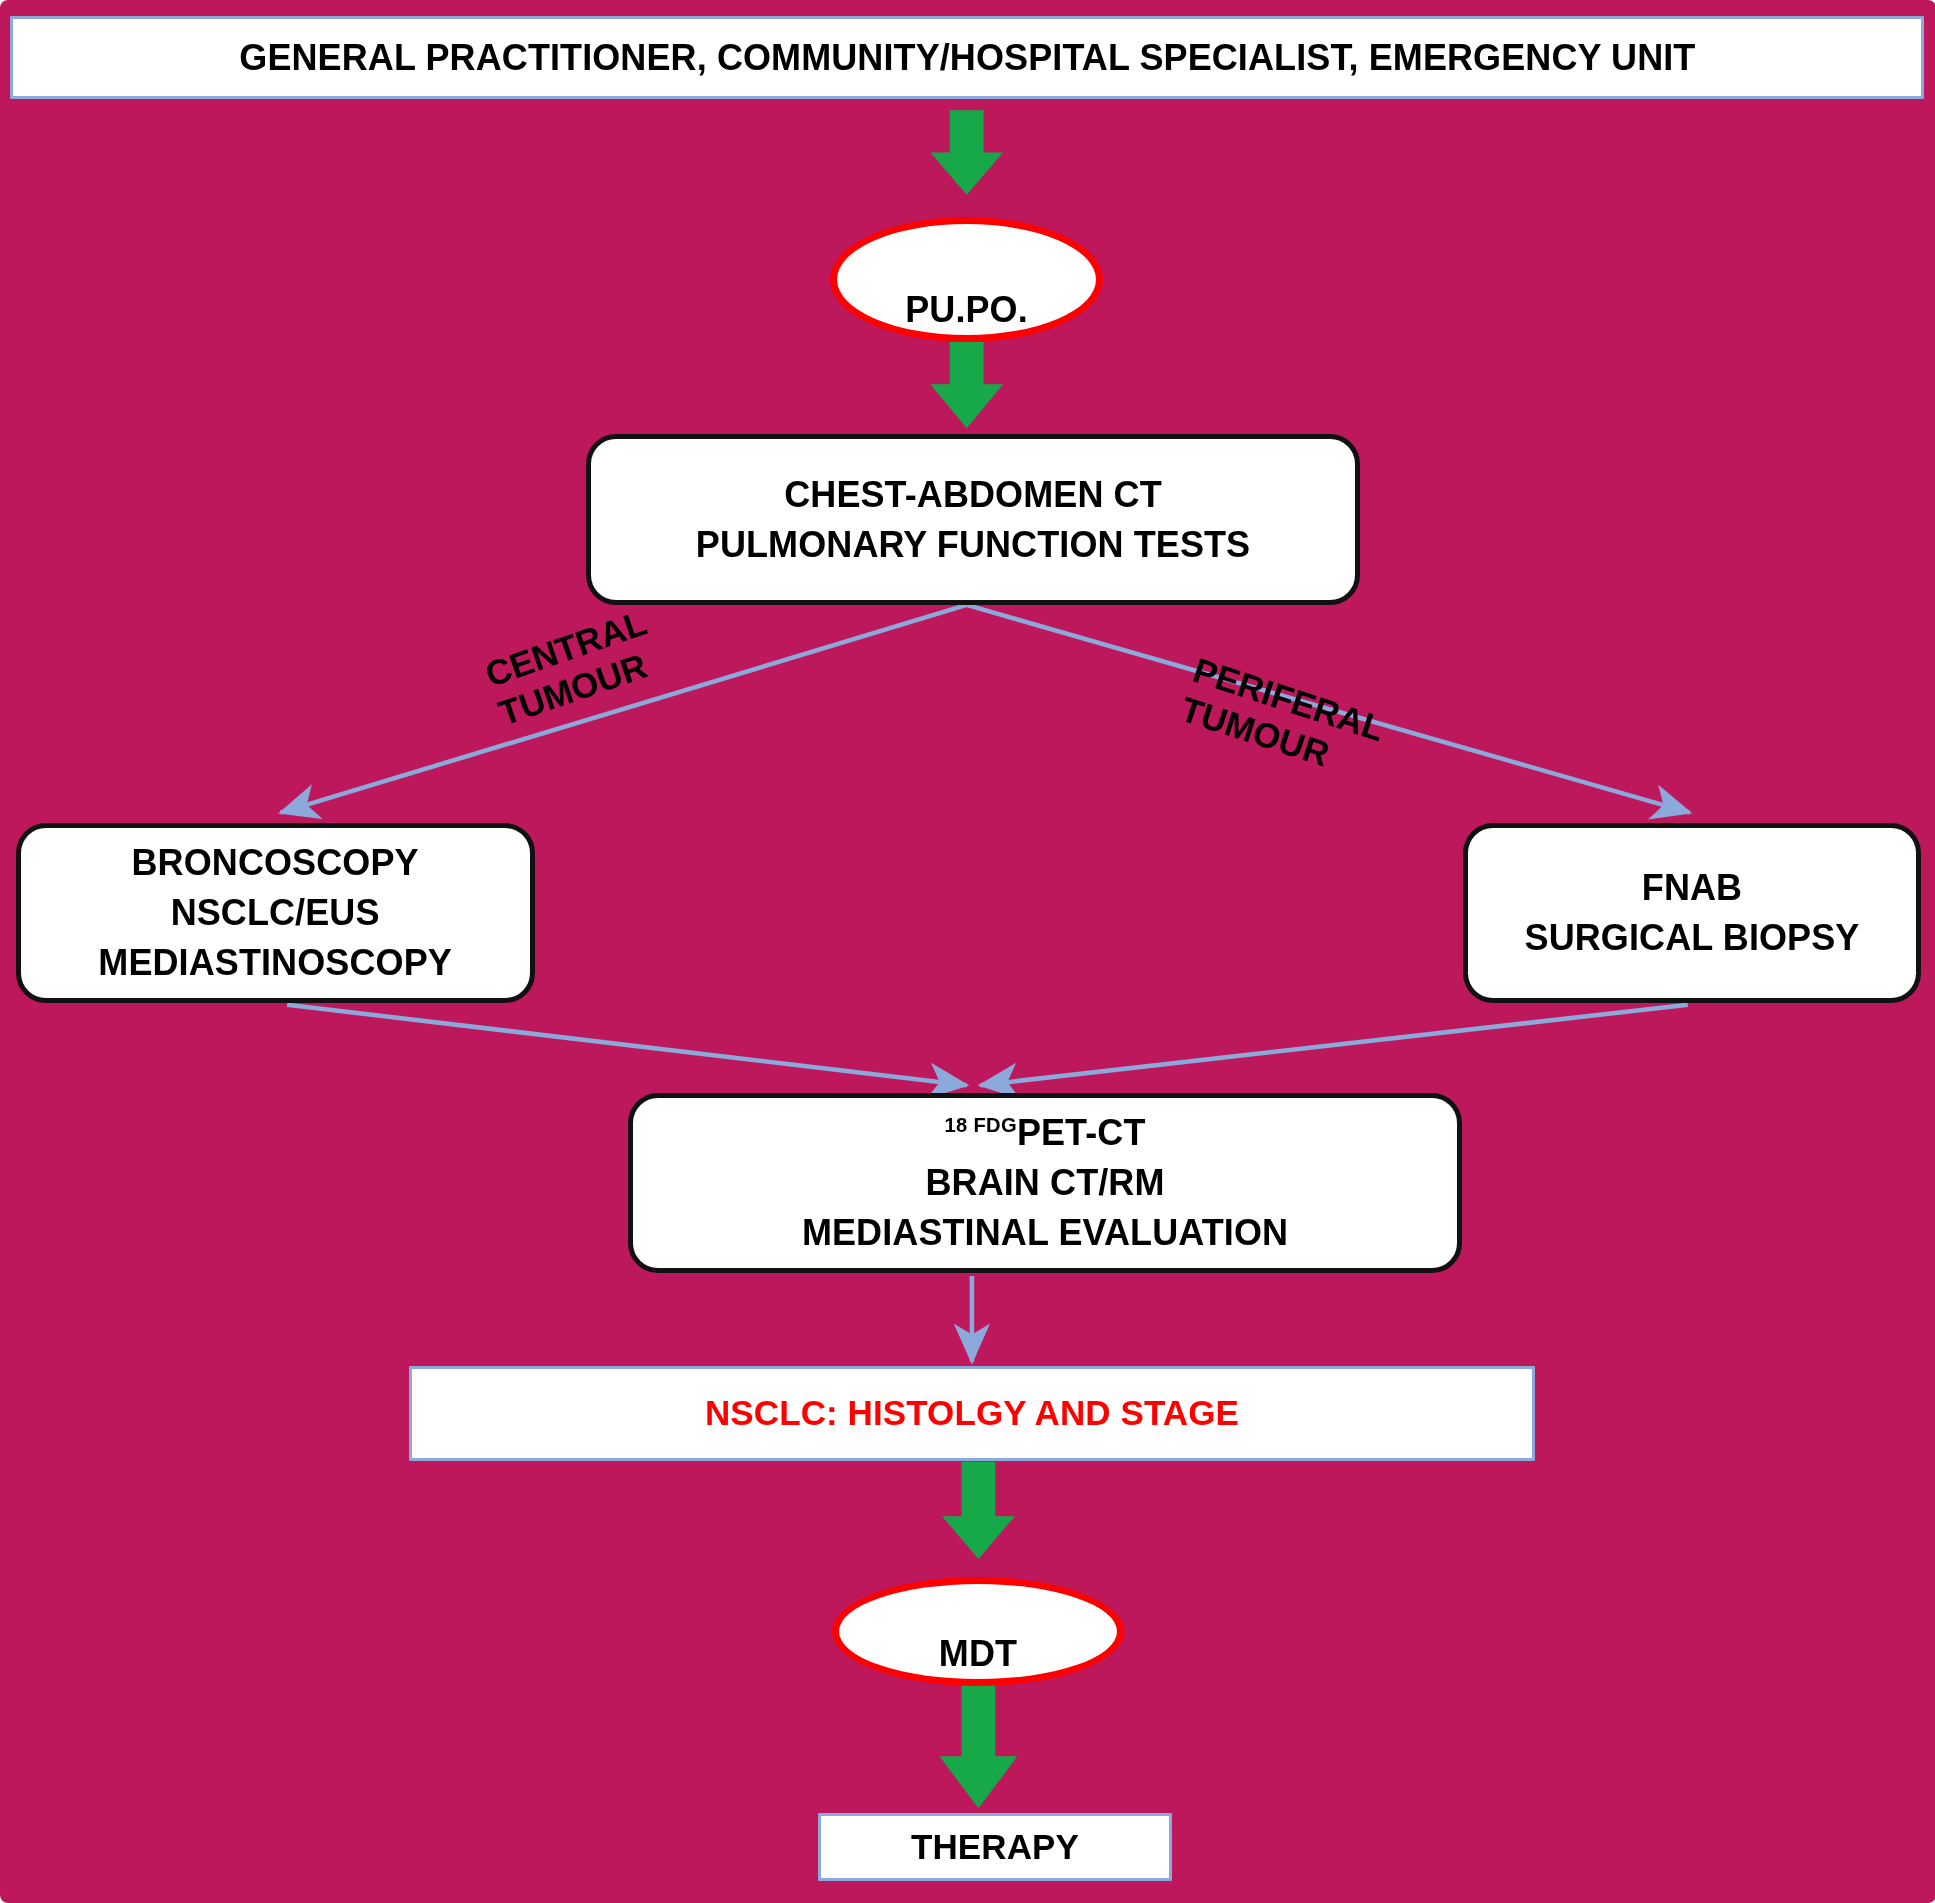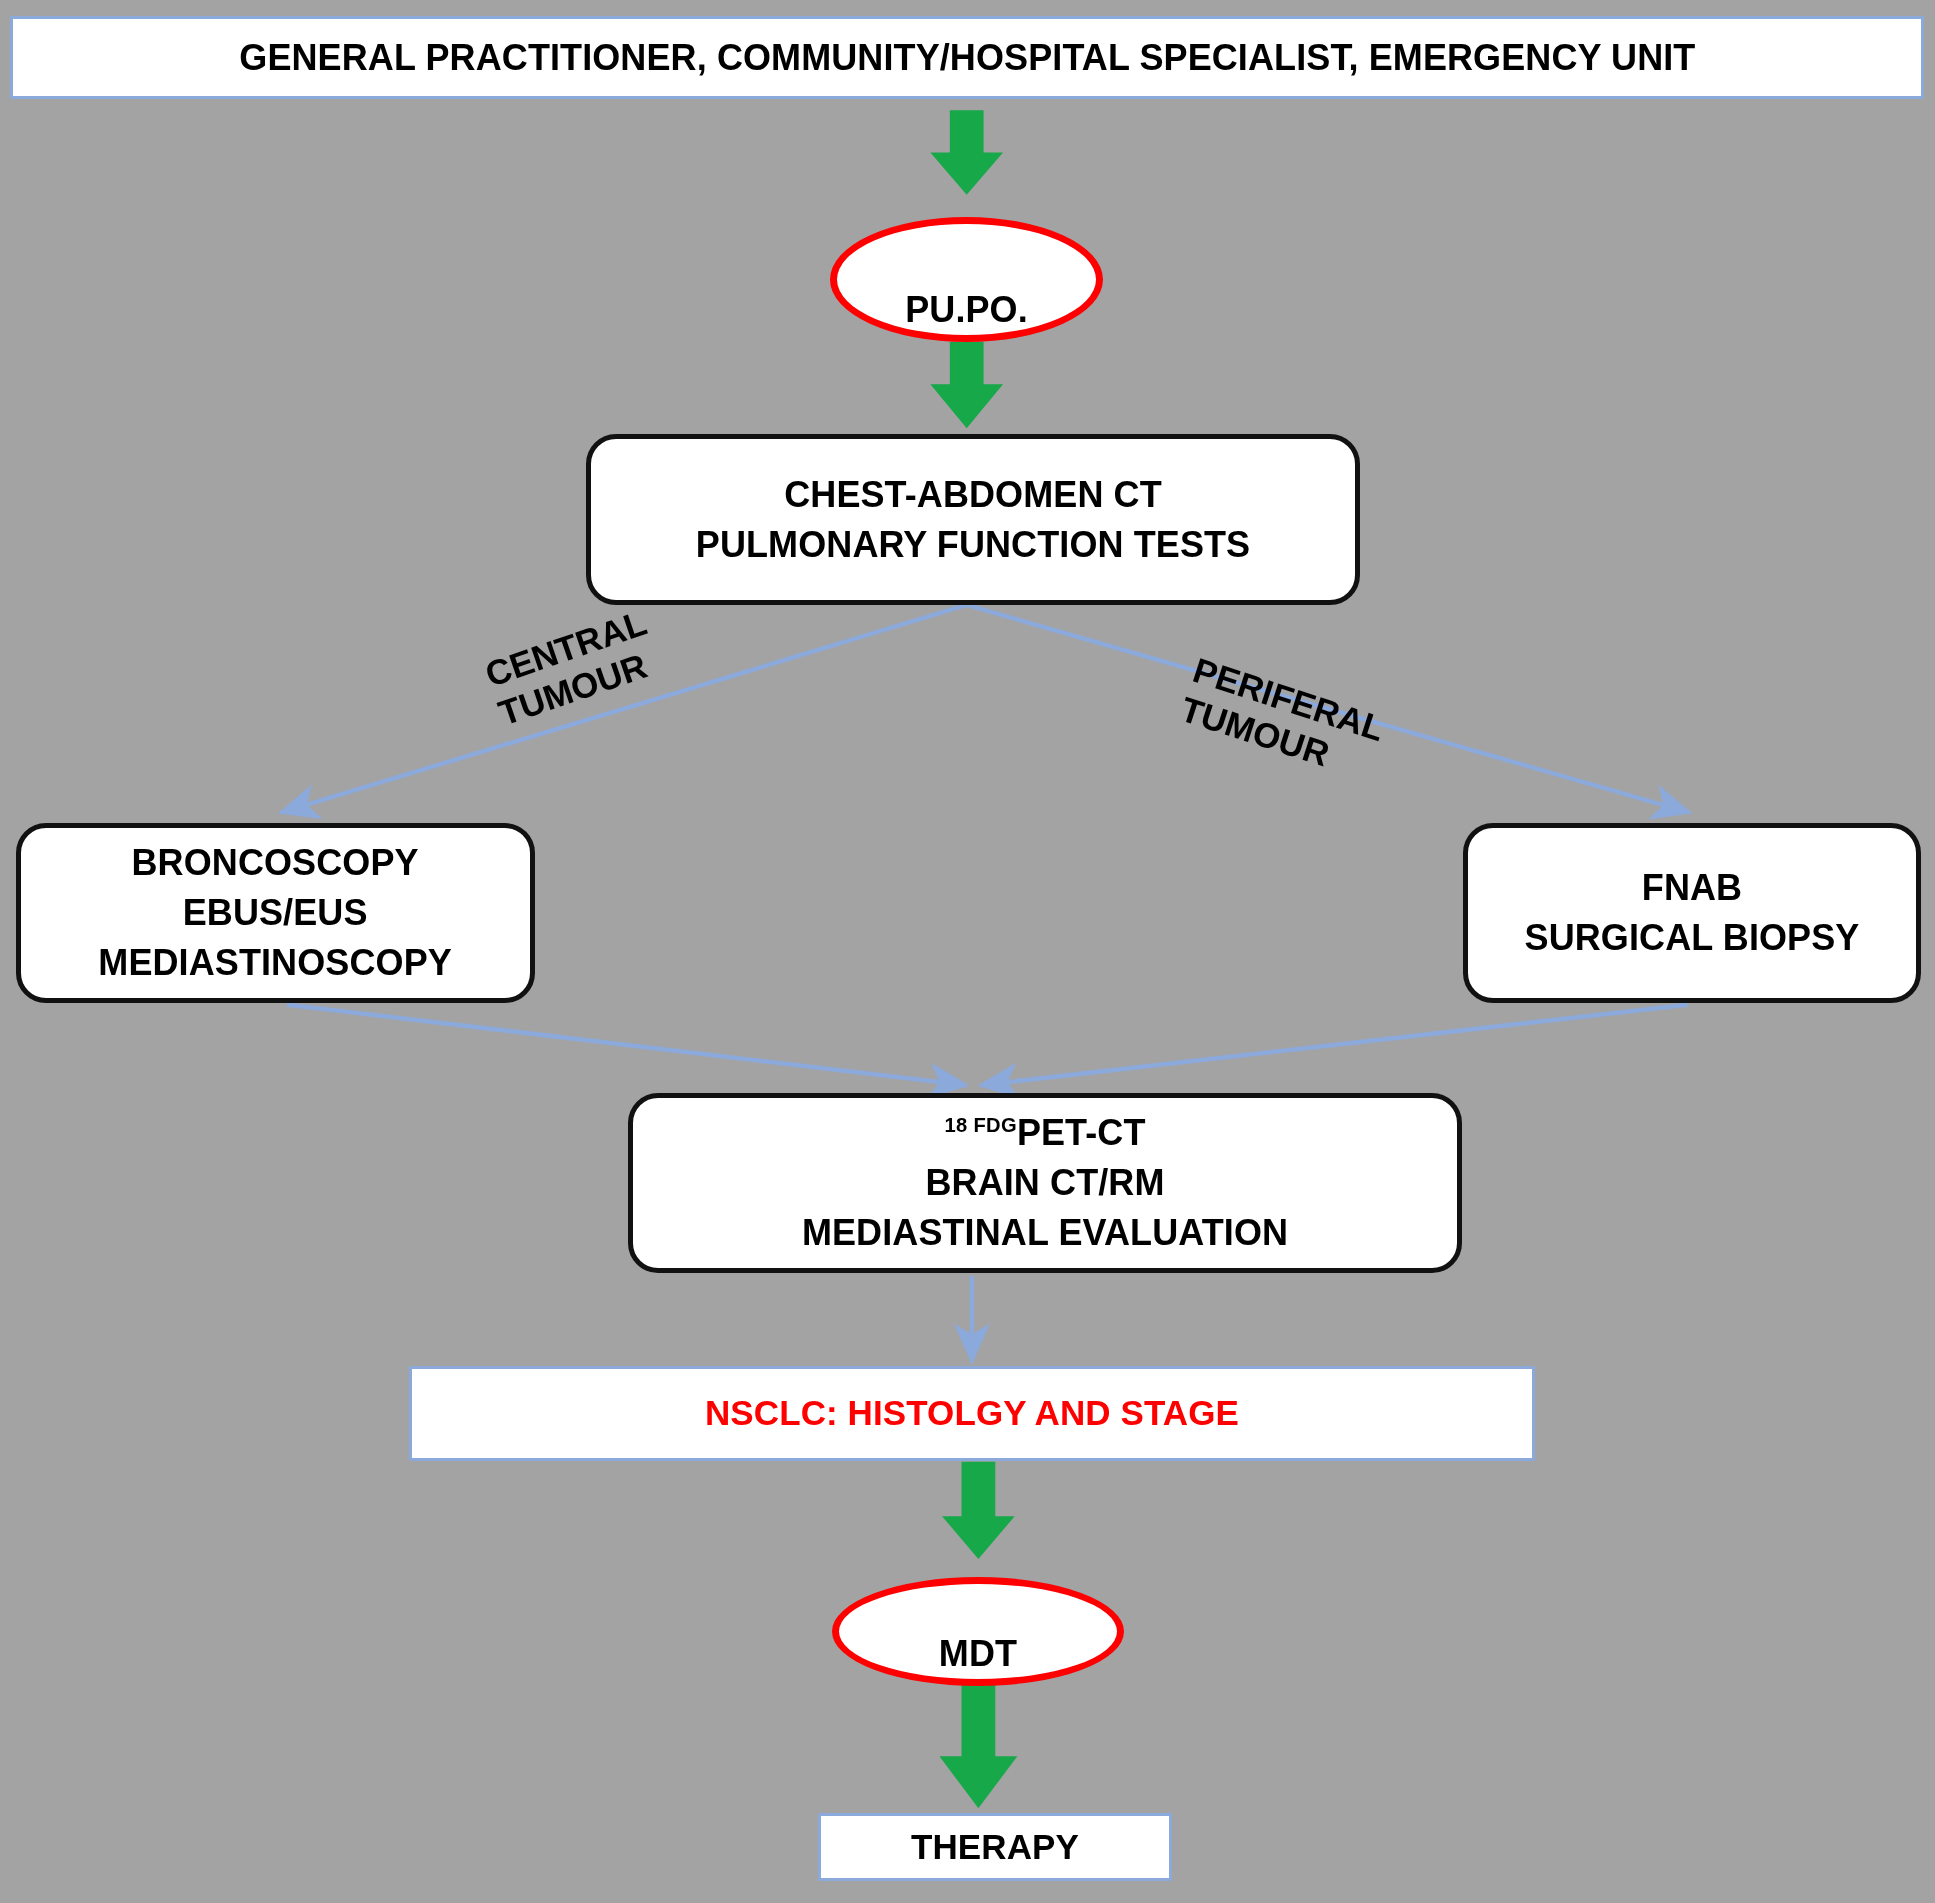--- a/index.html
+++ b/index.html
@@ -4,23 +4,24 @@
 <style>
   html, body {
     margin: 0;
     padding: 0;
     background: #ffffff;
   }
   #canvas {
     position: relative;
     width: 1936px;
     height: 1903px;
-    background: #a3a3a3;
+    background: #be185d;
     font-family: "Liberation Sans", sans-serif;
     overflow: hidden;
+    border-radius: 8px;
   }
   #edges {
     position: absolute;
     left: 0; top: 0;
     width: 1936px;
     height: 1903px;
     pointer-events: none;
   }
 
   
@@ -183,21 +184,21 @@
     <span class="line">PU.PO.</span>
   </div>
 
   <div class="node black-round" id="node-ct">
     <span class="line">CHEST-ABDOMEN CT</span>
     <span class="line">PULMONARY FUNCTION TESTS</span>
   </div>
 
   <div class="node black-round" id="node-bronco">
     <span class="line">BRONCOSCOPY</span>
-    <span class="line">EBUS/EUS</span>
+    <span class="line">NSCLC/EUS</span>
     <span class="line">MEDIASTINOSCOPY</span>
   </div>
 
   <div class="node black-round" id="node-fnab">
     <span class="line">FNAB</span>
     <span class="line">SURGICAL BIOPSY</span>
   </div>
 
   <div class="node black-round" id="node-petct">
     <span class="line"><span class="sup">18 FDG</span><span>PET-CT</span></span>

